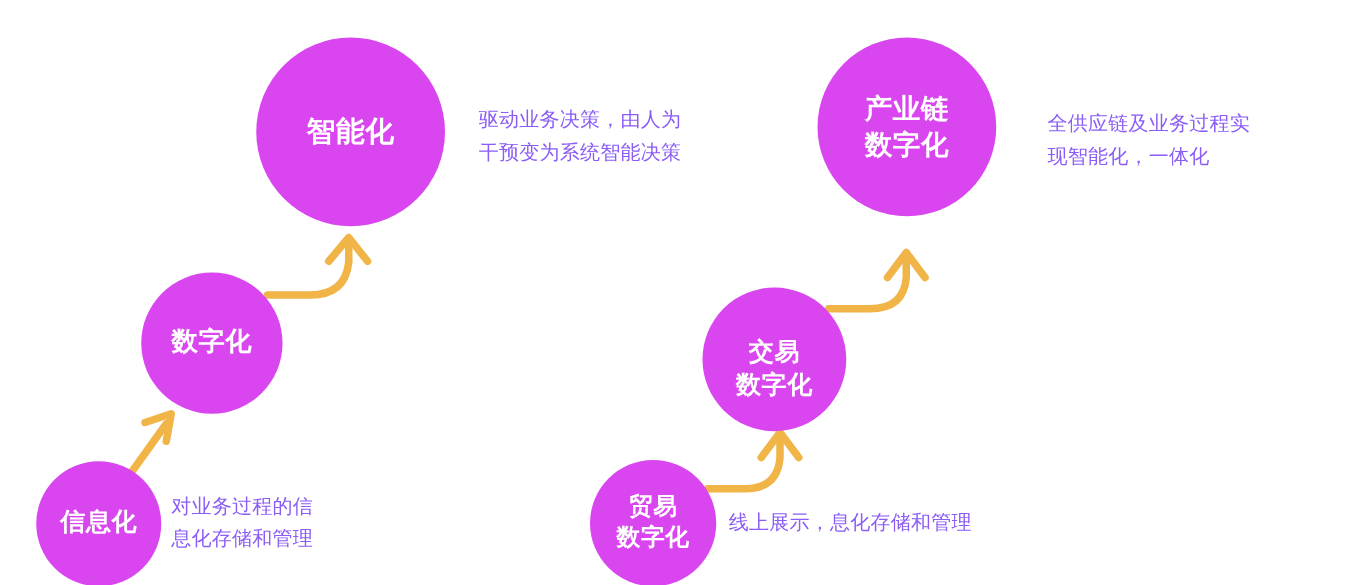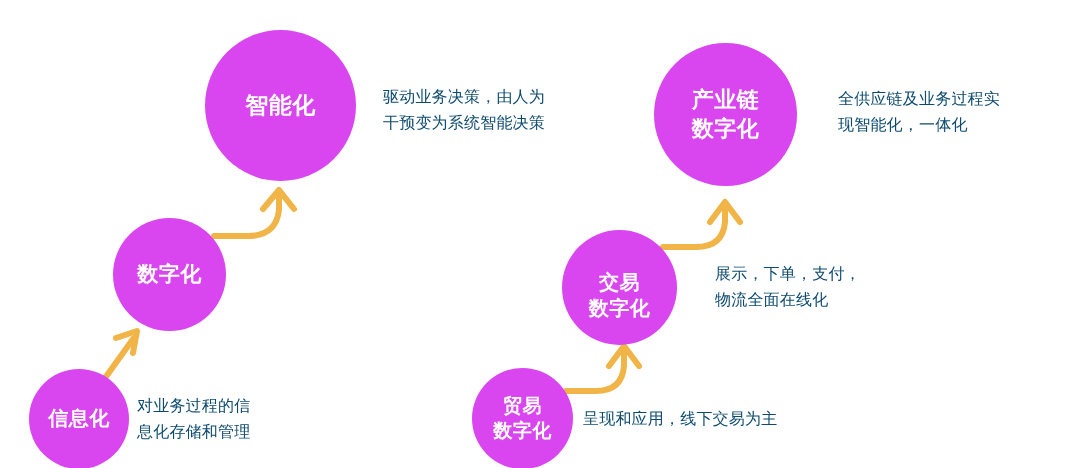--- a/index.html
+++ b/index.html
@@ -38,42 +38,42 @@
   .node-label {
     color: #ffffff;
     font-weight: bold;
     text-align: center;
     line-height: 1.28;
     letter-spacing: 0.5px;
     white-space: pre-line;
   }
   .desc {
     position: absolute;
-    color: #0c4a6e;
+    color: #8b5cf6;
     line-height: 1.62;
     white-space: pre-line;
     letter-spacing: 0.2px;
   }
   
   #node-xinxihua    { left: 29px;  top: 369px; width: 100px; height: 100px; }
   #node-xinxihua .node-label { font-size: 20px; }
 
   #node-shuzihua    { left: 113px; top: 218px; width: 113px; height: 113px; }
   #node-shuzihua .node-label { font-size: 21px; }
 
   #node-zhinenghua  { left: 205px; top: 30px;  width: 151px; height: 151px; }
   #node-zhinenghua .node-label { font-size: 23px; }
 
   #node-maoyi       { left: 472px; top: 368px; width: 101px; height: 101px; }
   #node-maoyi .node-label { font-size: 19px; }
 
   #node-jiaoyi      { left: 562px; top: 230px; width: 115px; height: 115px; }
   #node-jiaoyi .node-label { font-size: 20px; margin-top: 16px; }
 
-  #node-chanyelian  { left: 654px; top: 43px;  width: 143px; height: 143px; }
+  #node-chanyelian  { left: 654px; top: 30px;  width: 143px; height: 143px; }
   #node-chanyelian .node-label { font-size: 22px; }
 
   
   #desc-xinxihua   { left: 137px; top: 393px; font-size: 16px; }
   #desc-shuzihua   { left: 248px; top: 260px; font-size: 16px; }
   #desc-zhinenghua { left: 383px; top: 84px;  font-size: 16px; }
   #desc-maoyi      { left: 583px; top: 406px; font-size: 16px; }
   #desc-jiaoyi     { left: 715px; top: 261px; font-size: 16px; }
   #desc-chanyelian { left: 838px; top: 88px;  font-size: 16px; font-family: Liberation Mono, monospace; }
 </style>
@@ -133,21 +133,19 @@
 数字化</div>
   </div>
 
   <div class="desc" id="desc-xinxihua">对业务过程的信
 息化存储和管理</div>
 
 
   <div class="desc" id="desc-zhinenghua">驱动业务决策，由人为
 干预变为系统智能决策</div>
 
-  <div class="desc" id="desc-maoyi">呈现和应用，线下交易为主</div>
+  <div class="desc" id="desc-maoyi">线上展示，息化存储和管理</div>
 
-  <div class="desc" id="desc-jiaoyi">展示，下单，支付，
-物流全面在线化</div>
 
   <div class="desc" id="desc-chanyelian">全供应链及业务过程实
 现智能化，一体化</div>
 
 </div>
 
 </body></html>

